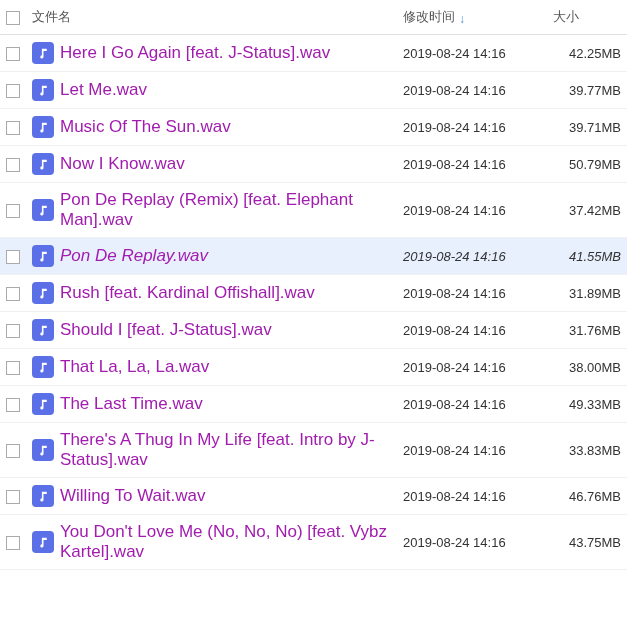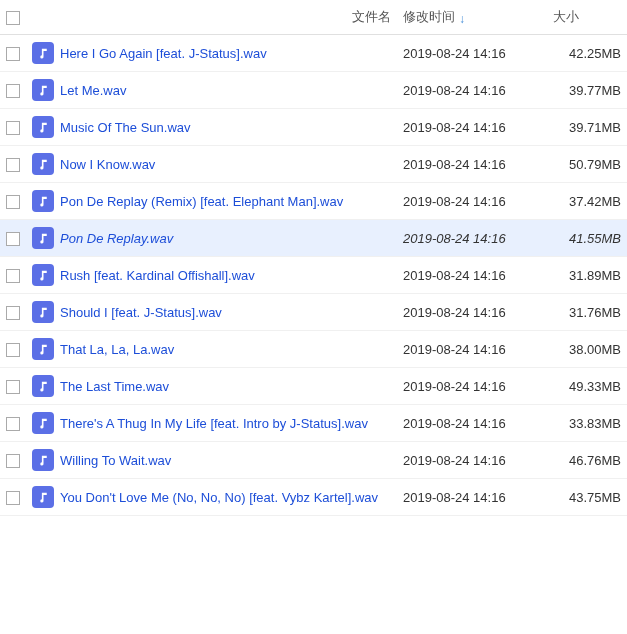--- a/index.html
+++ b/index.html
@@ -21,21 +21,21 @@
       border-collapse: collapse;
     }
     .file-table thead tr {
       border-bottom: 1px solid #e0e0e0;
       background: #fff;
     }
     .file-table thead th {
       padding: 8px 6px;
       font-weight: normal;
       color: #555;
-      text-align: right;
+      text-align: left;
       font-size: 13px;
       white-space: nowrap;
     }
     .file-table thead th.col-size {
       text-align: left;
     }
     .file-table thead th.col-date {
       text-align: left;
     }
     .file-table tbody tr {
@@ -89,22 +89,22 @@
     .music-icon svg {
       width: 13px;
       height: 13px;
       fill: #fff;
     }
     .name-cell {
       display: flex;
       align-items: center;
     }
     .file-name {
-      color: #1d4ed8;
-      font-size: 13px;
+      color: #a21caf;
+      font-size: 17px;
     }
     .sort-arrow {
       color: #4a90d9;
       font-size: 12px;
     }
     .header-sort {
       display: flex;
       align-items: flex-end;
       gap: 4px;
     }

